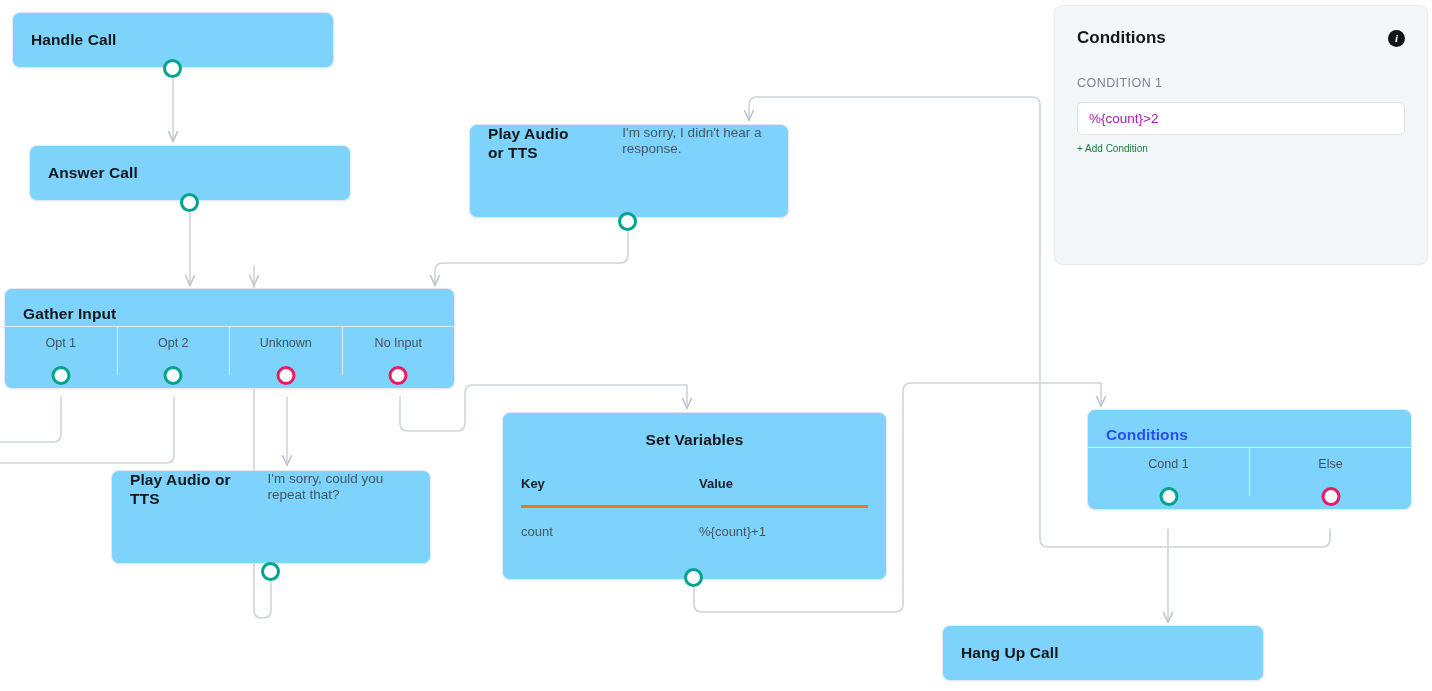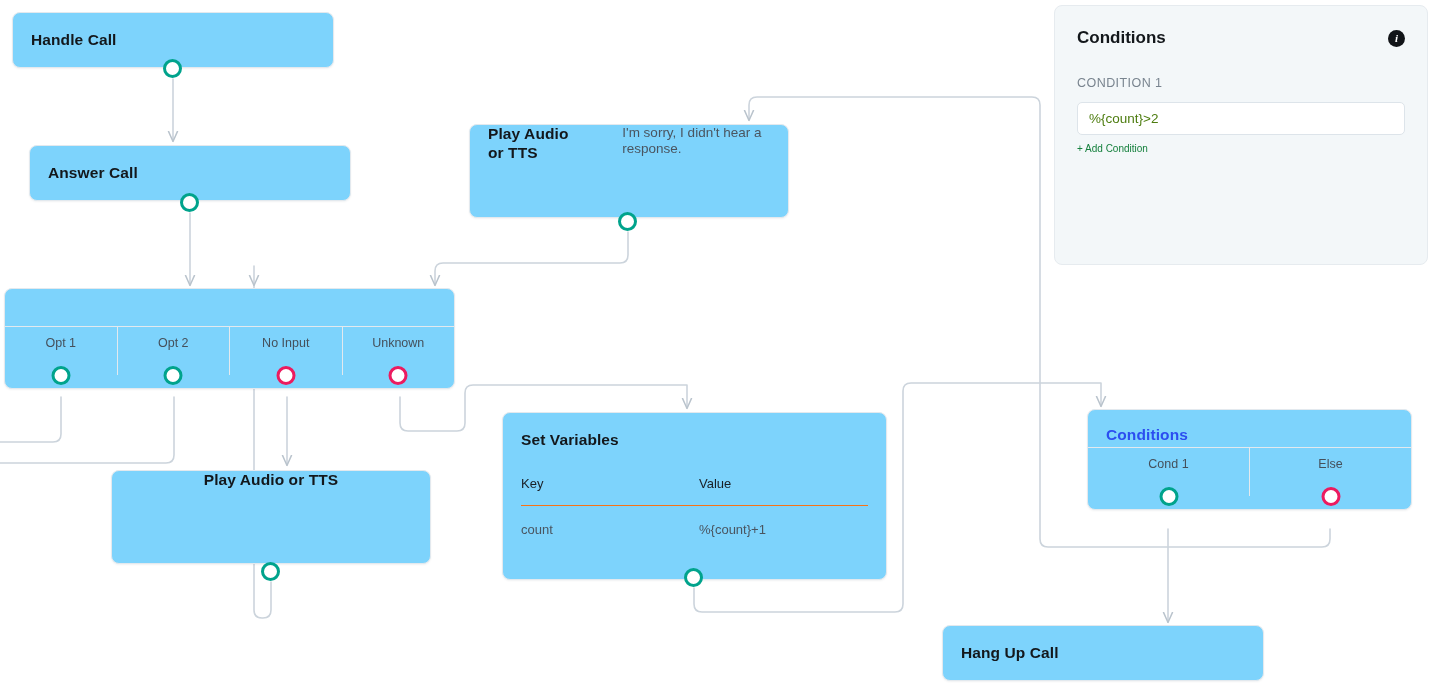--- a/index.html
+++ b/index.html
@@ -117,24 +117,24 @@
   
   .kv-table {
     padding: 0 18px;
     margin-top: 4px;
   }
   .kv-head, .kv-row {
     display: flex;
     font-size: 13px;
   }
   .kv-head {
-    font-weight: normal;
+    font-weight: bold;
     color: #1a1f25;
     padding-bottom: 14px;
-    border-bottom: 1px solid #f97316;
+    border-bottom: 3px solid #f97316;
   }
   .kv-row {
     color: #4a5560;
     padding-top: 16px;
   }
   .kv-k { width: 178px; }
   .kv-v { flex: 1; }
 
   
   .panel {
@@ -179,21 +179,21 @@
   }
   .cond-input {
     margin-top: 12px;
     box-sizing: border-box;
     width: 100%;
     height: 33px;
     background: #ffffff;
     border: 1px solid #dde4ea;
     border-radius: 5px;
     font-size: 13.5px;
-    color: #4d7c0f;
+    color: #a21caf;
     padding: 0 11px;
     font-family: "Liberation Sans", sans-serif;
     display: flex;
     align-items: center;
   }
   .add-cond {
     margin-top: 8px;
     font-size: 10px;
     color: #15803d;
     cursor: pointer;
@@ -249,53 +249,55 @@
     <div class="node-title">Handle Call</div>
   </div>
   <div class="out-dot" style="left:163px; top:59px;"></div>
 
   <div class="node simple" style="left:29px; top:145px; width:322px; height:56px;">
     <div class="node-title">Answer Call</div>
   </div>
   <div class="out-dot" style="left:180px; top:193px;"></div>
 
   <div class="node" style="left:4px; top:288px; width:451px; height:101px;">
+    <div class="node-title" style="padding-top:16px;">Gather Input</div>
     <div class="port-row">
       <div class="port-cell">
         <span class="port-label">Opt 1</span>
         <span class="port-dot"></span>
       </div>
       <div class="port-cell">
         <span class="port-label">Opt 2</span>
         <span class="port-dot"></span>
       </div>
       <div class="port-cell">
+        <span class="port-label">Unknown</span>
+        <span class="port-dot pink"></span>
+      </div>
+      <div class="port-cell">
         <span class="port-label">No Input</span>
-        <span class="port-dot pink"></span>
-      </div>
-      <div class="port-cell">
-        <span class="port-label">Unknown</span>
         <span class="port-dot pink"></span>
       </div>
     </div>
   </div>
 
   <div class="node stack" style="left:469px; top:124px; width:320px; height:94px;">
     <div class="node-title">Play Audio or TTS</div>
     <div class="node-sub">I'm sorry, I didn't hear a response.</div>
   </div>
   <div class="out-dot" style="left:618px; top:212px;"></div>
 
   <div class="node stack" style="left:111px; top:470px; width:320px; height:94px;">
     <div class="node-title">Play Audio or TTS</div>
+    <div class="node-sub">I'm sorry, could you repeat that?</div>
   </div>
   <div class="out-dot" style="left:261px; top:562px;"></div>
 
   <div class="node" style="left:502px; top:412px; width:385px; height:168px;">
-    <div class="node-title" style="padding-top:18px;">Set Variables</div>
+    <div class="node-title" style="padding-top:18px;text-align:center;">Set Variables</div>
     <div class="kv-table" style="margin-top:26px;">
       <div class="kv-head">
         <div class="kv-k">Key</div>
         <div class="kv-v">Value</div>
       </div>
       <div class="kv-row">
         <div class="kv-k">count</div>
         <div class="kv-v">%{count}+1</div>
       </div>
     </div>

